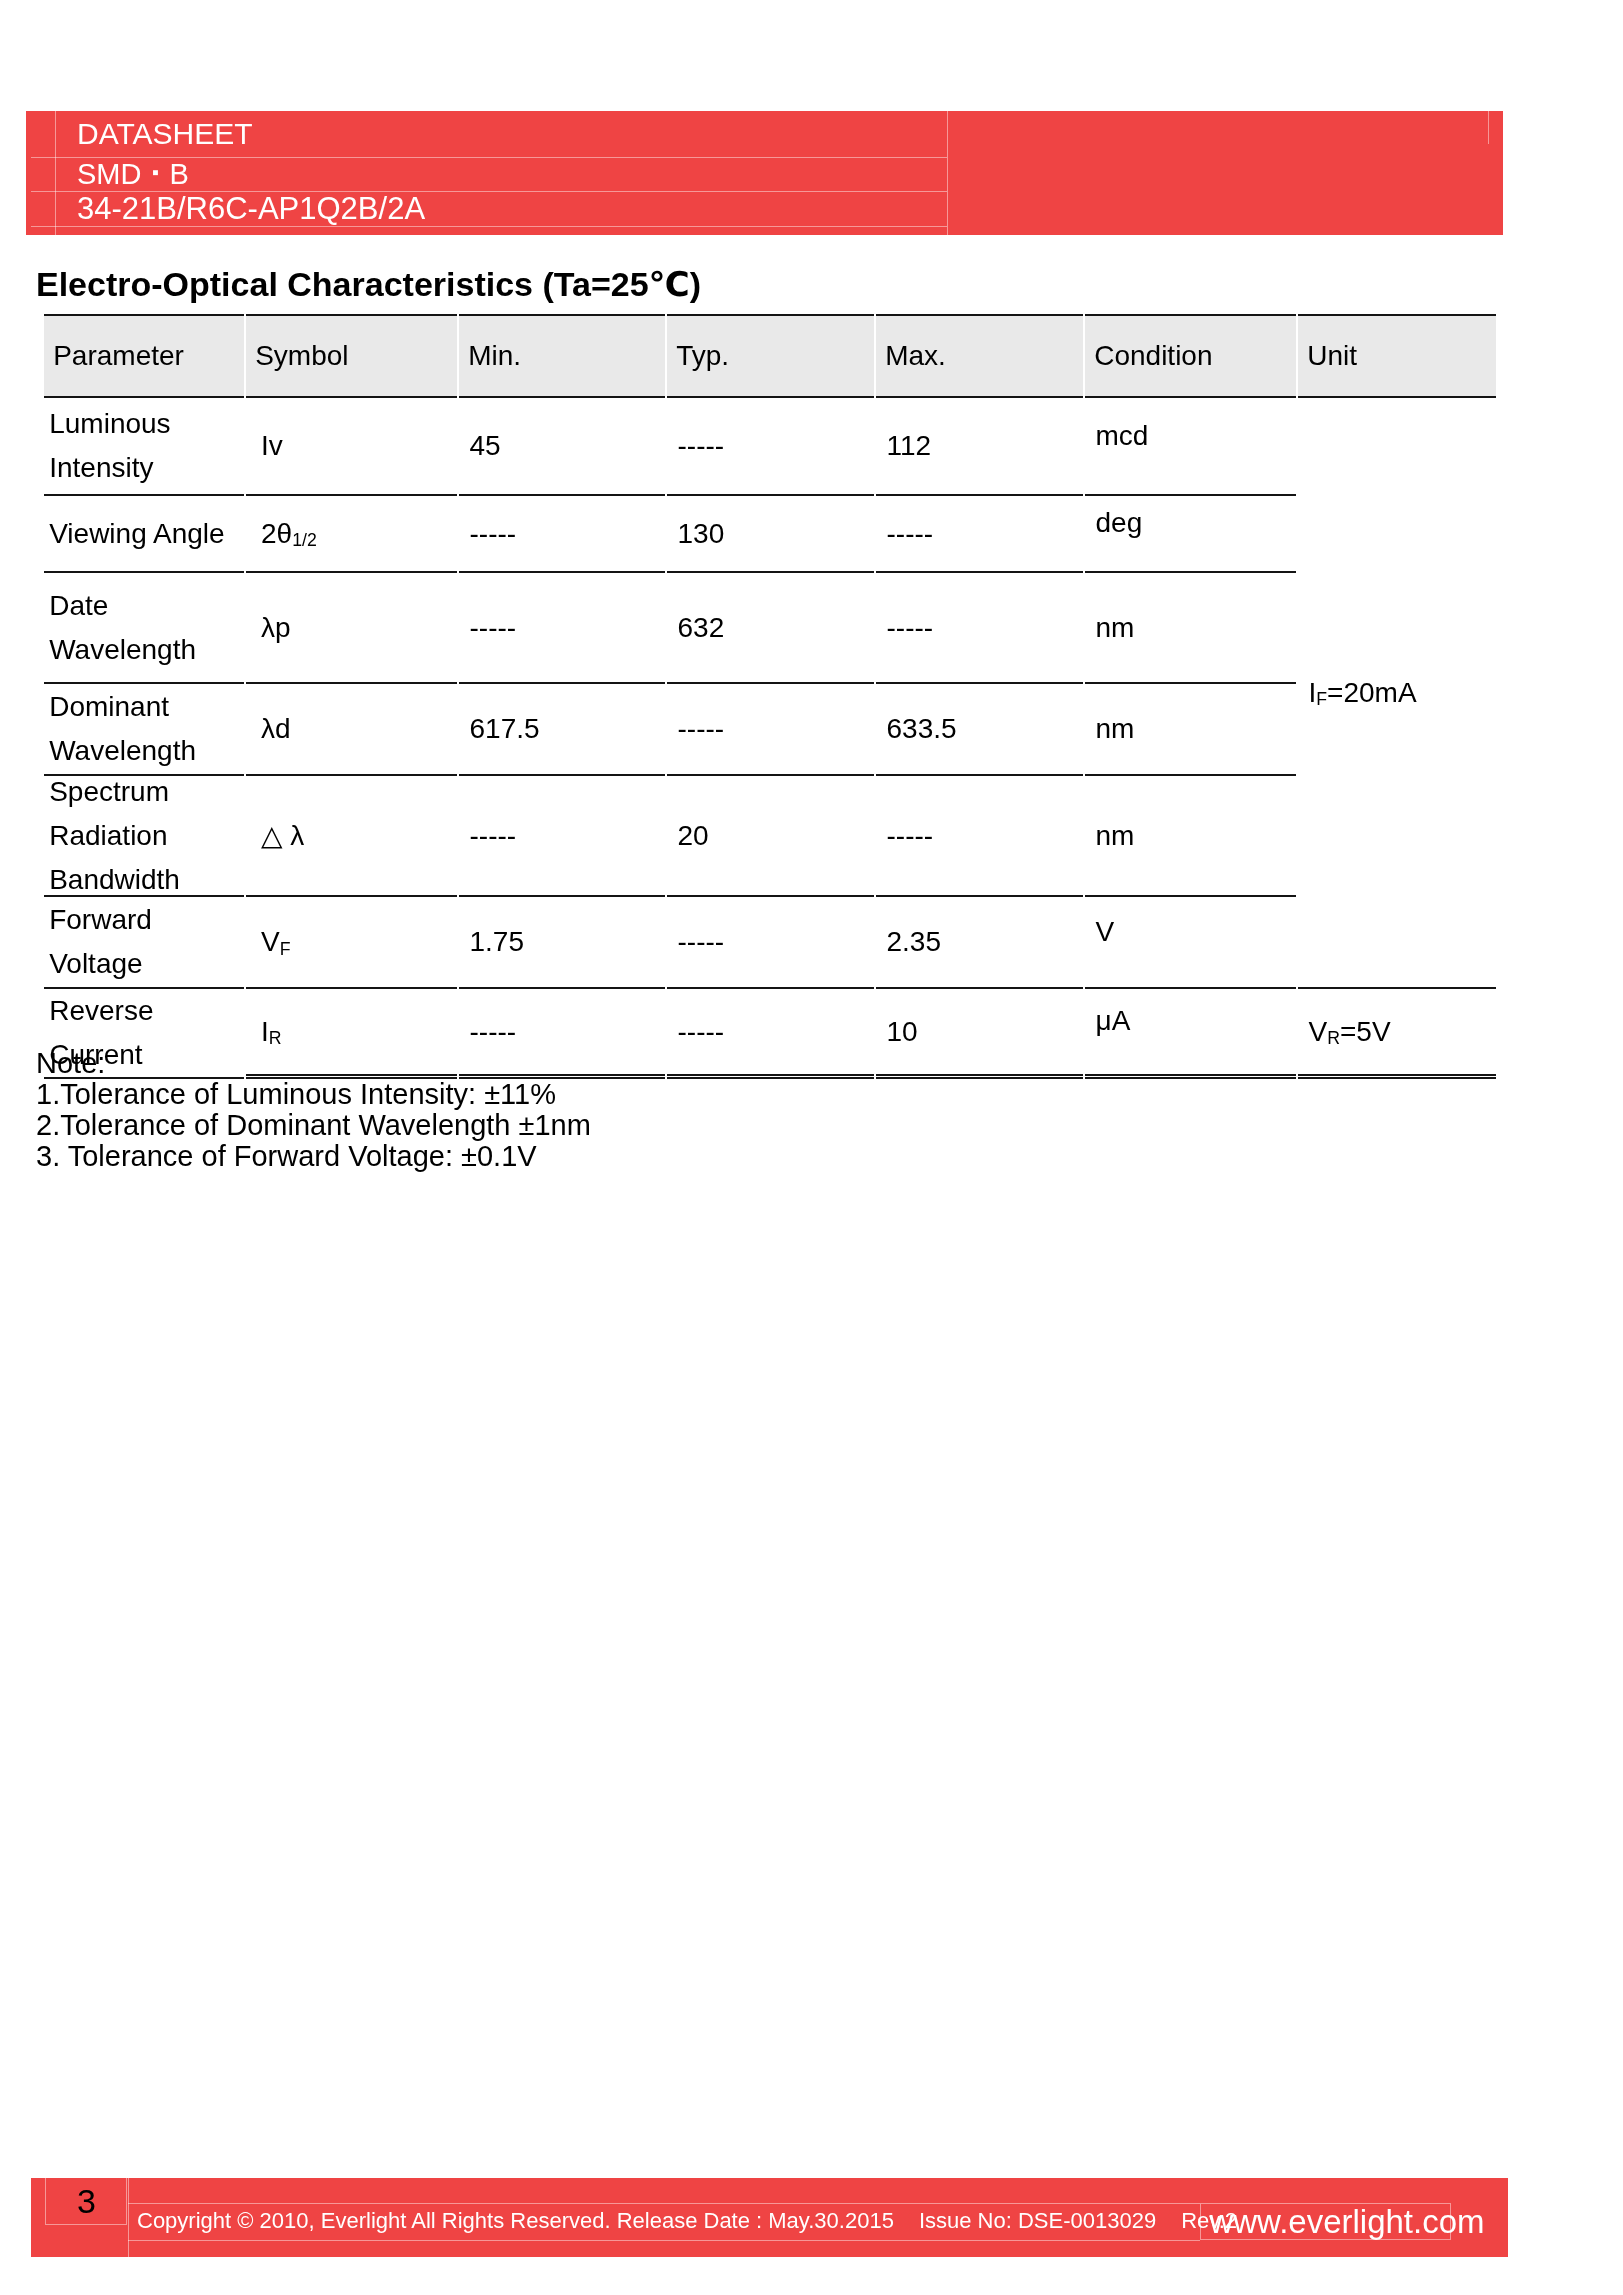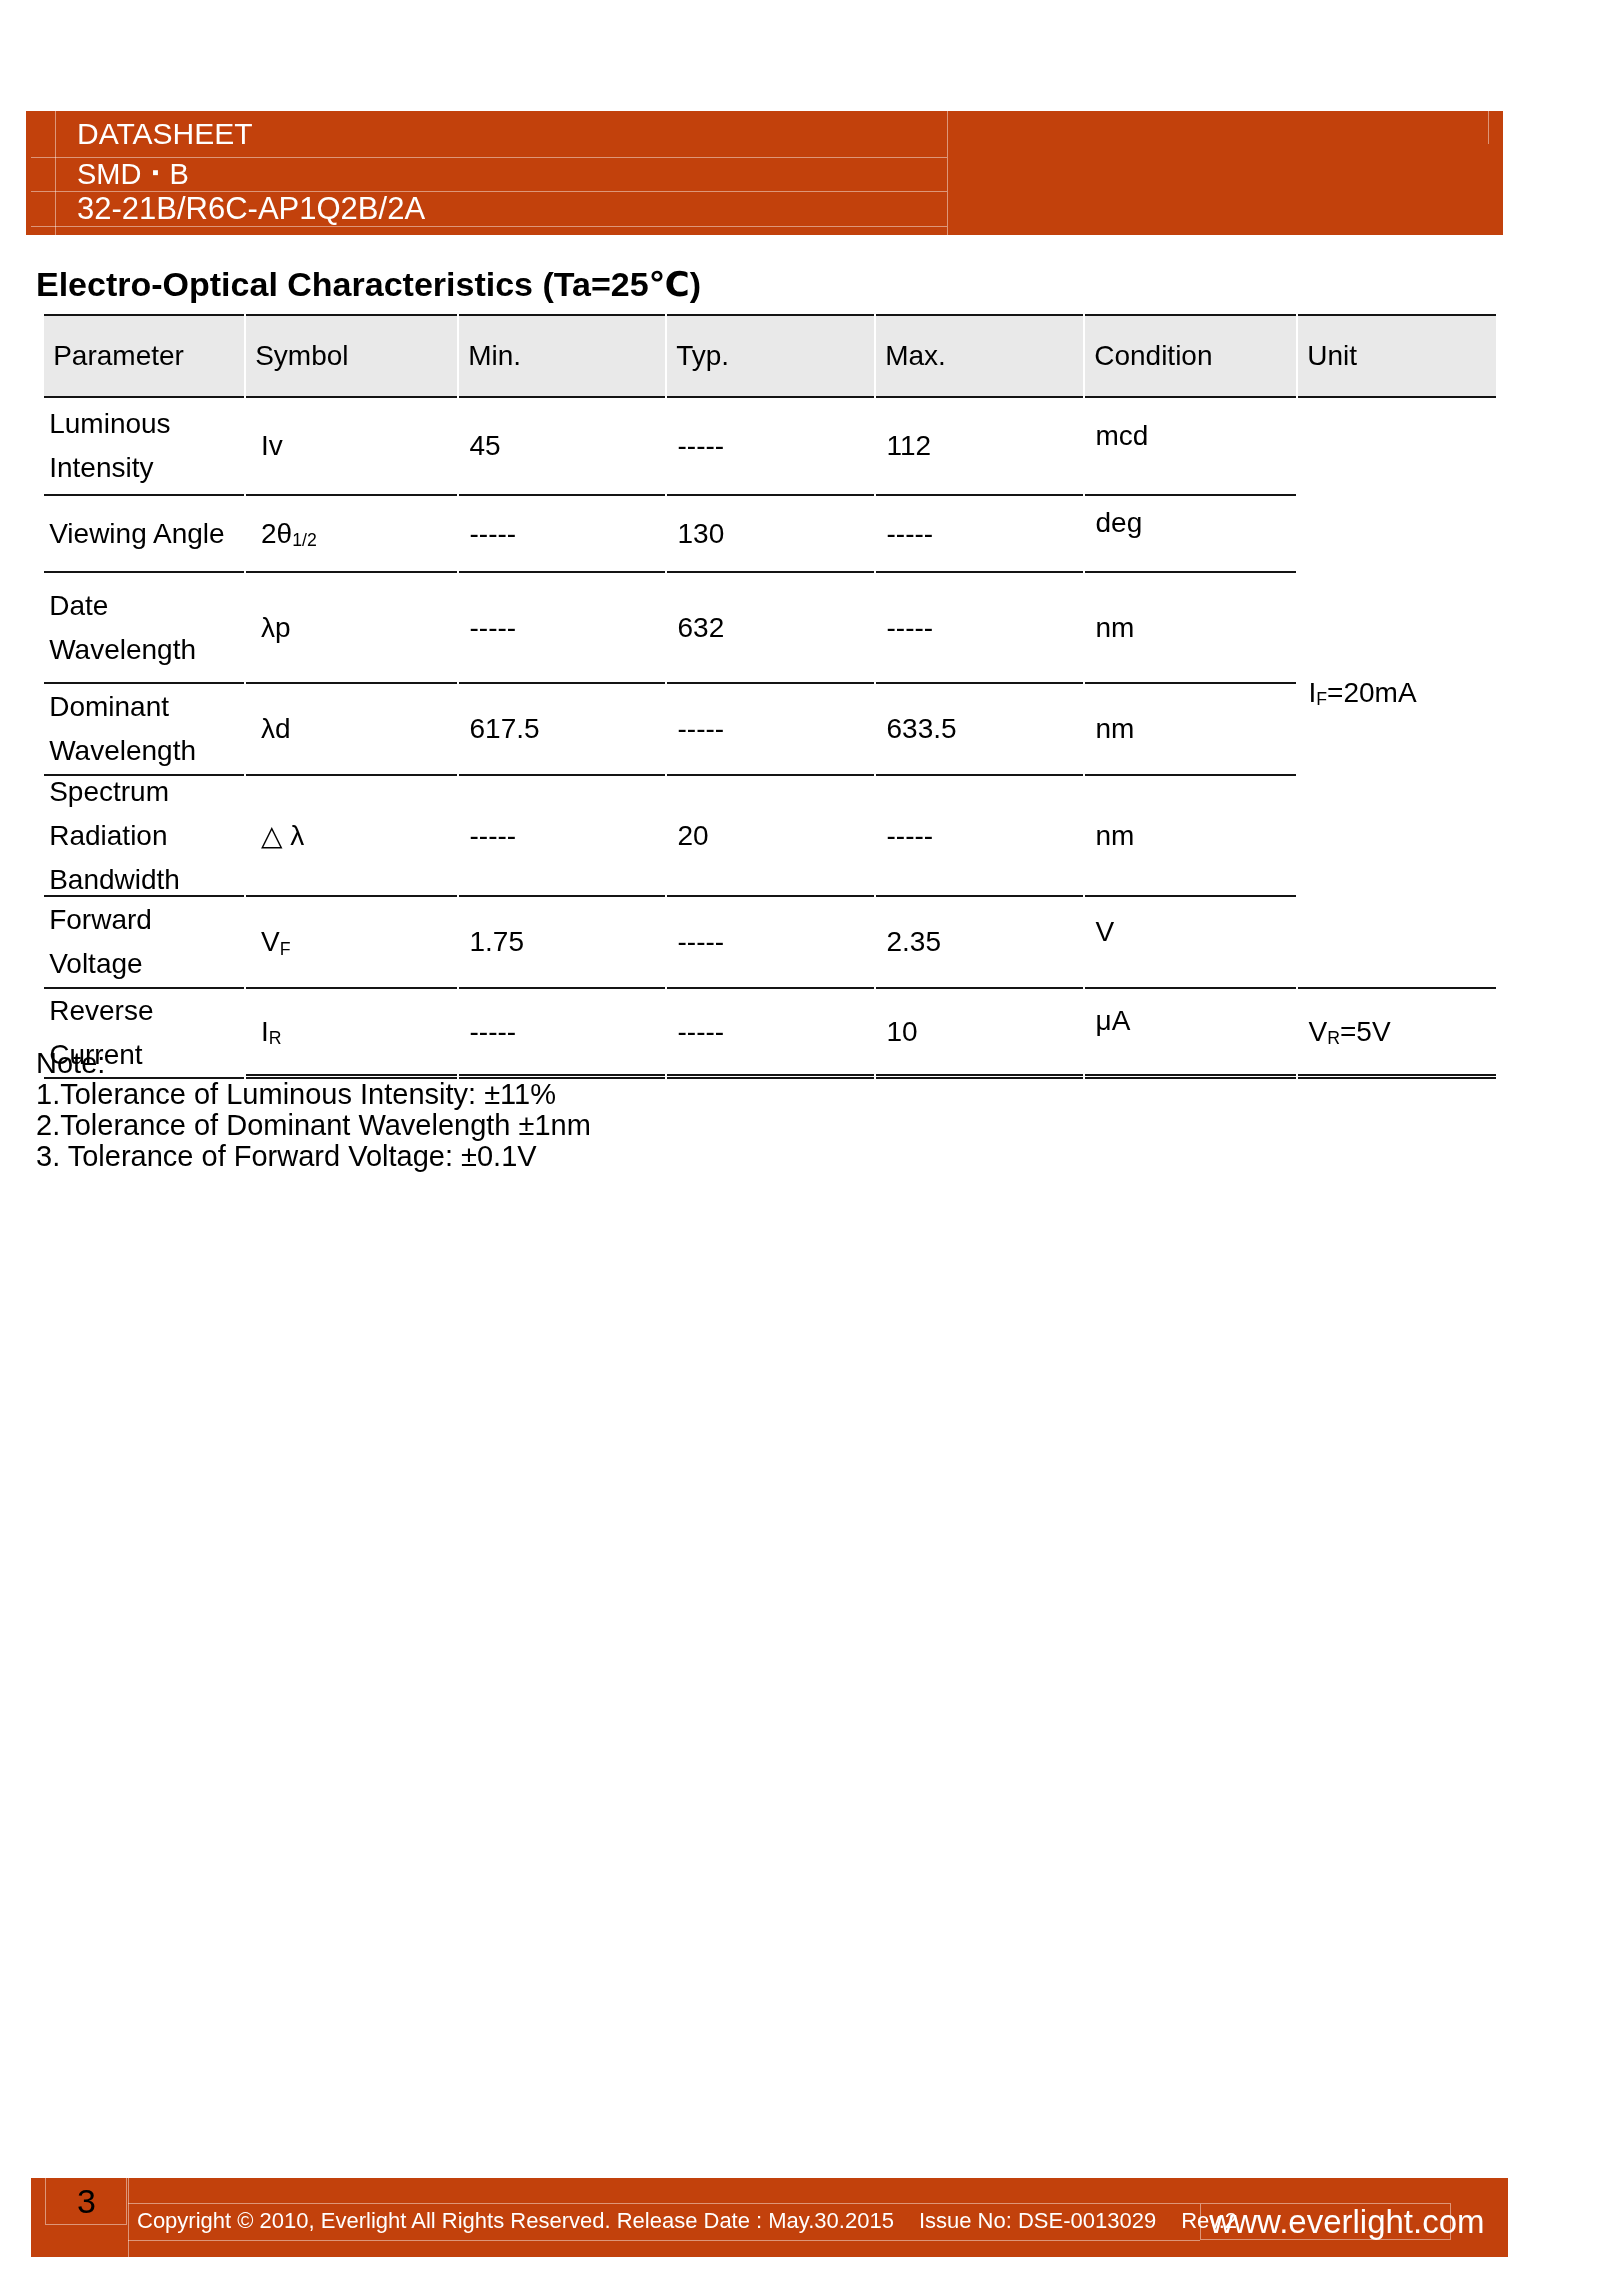--- a/index.html
+++ b/index.html
@@ -1,21 +1,21 @@
 <!DOCTYPE html>
 <html style="font-size:10.5px"><head>
 <meta charset="utf-8">
 <style>
   * { margin:0; padding:0; box-sizing:border-box; }
   html,body { background:#ffffff; }
   body { font-family:"Liberation Sans","DejaVu Sans",sans-serif; color:#000; }
   .page { position:relative; width:1623px; height:2295px; background:#fff; overflow:hidden; }
 
   
-  .band { position:absolute; background:#c2410c;text-align:center; }
+  .band { position:absolute; background:#ef4444;text-align:center; }
   .hdr { left:26px; top:111px; width:1477px; height:124px; color:#fff; }
   .hairline { position:absolute; background:rgba(255,255,255,0.45); }
   .hl-h { height:0.7px; }
   .hl-v { width:0.7px; }
   .hdr-line { position:absolute; left:51px; display:flex; align-items:center; }
   .hdr-l1 { top:0; height:46px; font-size:30px; }
   .hdr-l2 { top:46px; height:34px; font-size:29px; }
   .hdr-l3 { top:80px; height:35px; font-size:31px; }
   .bullet { font-size:19.6px; margin:0 10.5px; position:relative; top:-1.3px; }
   .logo-box { position:absolute; left:921px; top:33px; width:556px; height:86px;
@@ -75,21 +75,21 @@
     <div class="hairline hl-h" style="left:5.2px; top:80px; width:916px;"></div>
     <div class="hairline hl-h" style="left:5.2px; top:115px; width:916px;"></div>
     <div class="hairline hl-v" style="left:921px; top:0; height:124px;"></div>
     <div class="hairline hl-v" style="left:1462px; top:0; height:33px;"></div>
     <div class="hdr-line hdr-l1">DATASHEET</div>
     <div class="hdr-line hdr-l2">
       <span>SMD</span>
       <span class="bullet">▪</span>
       <span>B</span>
     </div>
-    <div class="hdr-line hdr-l3">32-21B/R6C-AP1Q2B/2A</div>
+    <div class="hdr-line hdr-l3">34-21B/R6C-AP1Q2B/2A</div>
   </div>
 
   <div class="title">Electro-Optical Characteristics (Ta=25℃)</div>
 
   <div class="eo-table">
 
     <div class="th">Parameter</div>
     <div class="th">Symbol</div>
     <div class="th">Min.</div>
     <div class="th">Typ.</div>

